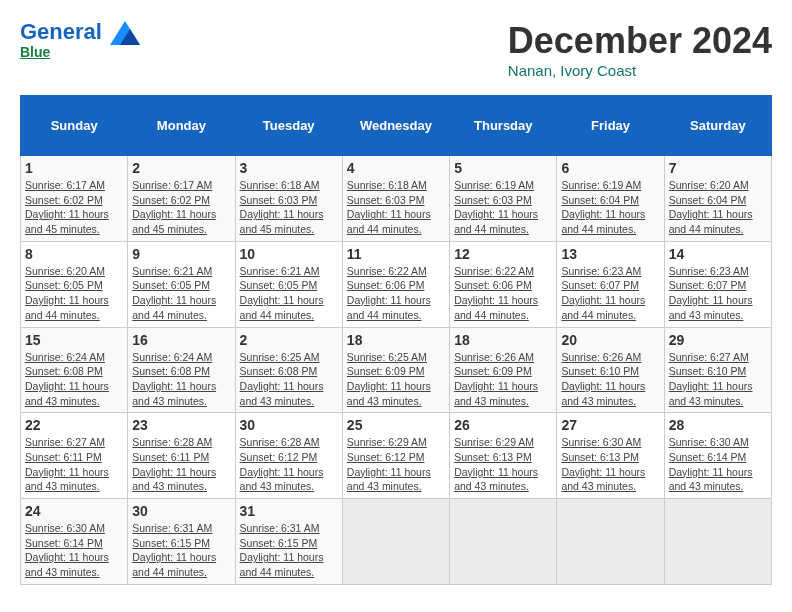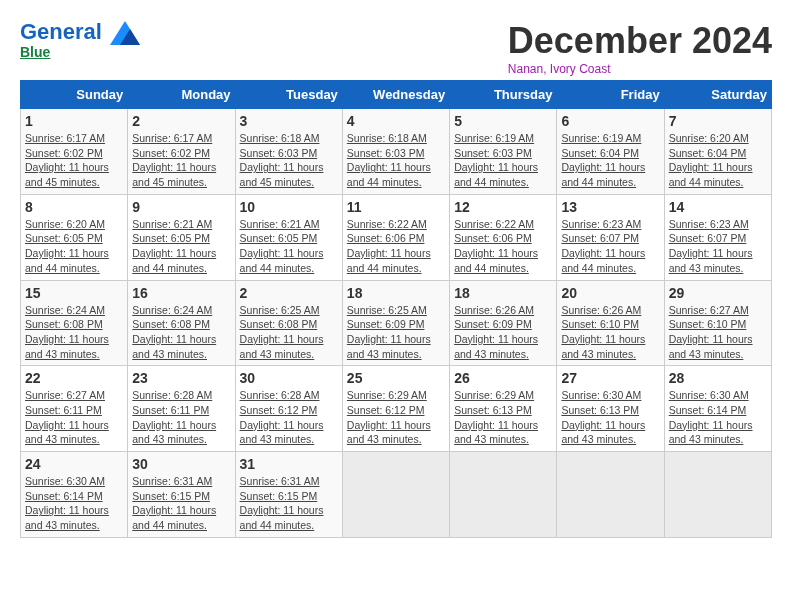--- a/index.html
+++ b/index.html
@@ -7,21 +7,21 @@
       font-family: Arial, sans-serif;
       background: #fff;
       width: 792px;
       min-height: 612px;
       padding: 20px;
     }
     .header {
       display: flex;
       justify-content: space-between;
       align-items: flex-start;
-      margin-bottom: 4px;
+      margin-bottom: 16px;
     }
     .logo {
       display: flex;
       align-items: center;
     }
     .logo-text {
       font-size: 22px;
       font-weight: bold;
       color: #333;
       line-height: 1.1;
@@ -36,33 +36,33 @@
     }
     .title-section {
       text-align: left;
     }
     .month-title {
       font-size: 36px;
       font-weight: bold;
       color: #333;
     }
     .location {
-      font-size: 12px;
-      color: #a21caf;
+      font-size: 15px;
+      color: #0f766e;
     }
     .calendar-table {
       width: 100%;
       border-collapse: collapse;
       font-size: 11px;
     }
     .calendar-table thead tr th {
       background-color: #1565c0;
       color: #fff;
-      padding: 6px 4px;
-      text-align: right;
+      padding: 22px 4px;
+      text-align: center;
       font-size: 13px;
       border: 1px solid #1565c0;
     }
     .calendar-table tbody tr td {
       border: 1px solid #ccc;
       vertical-align: top;
       padding: 4px;
       width: calc(100% / 7);
       min-height: 80px;
       background: #fff;

